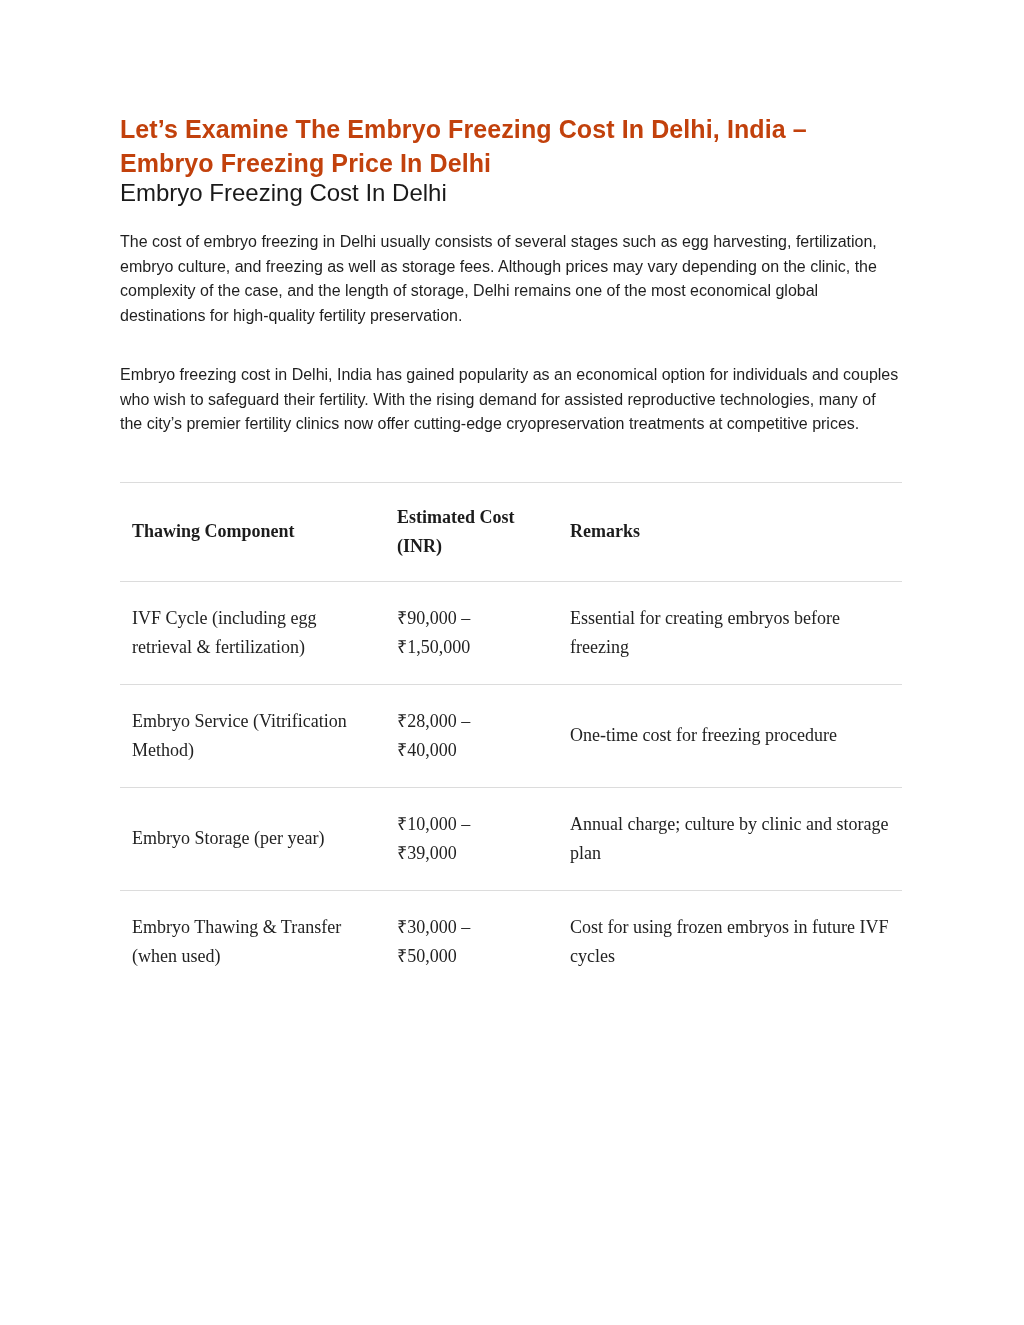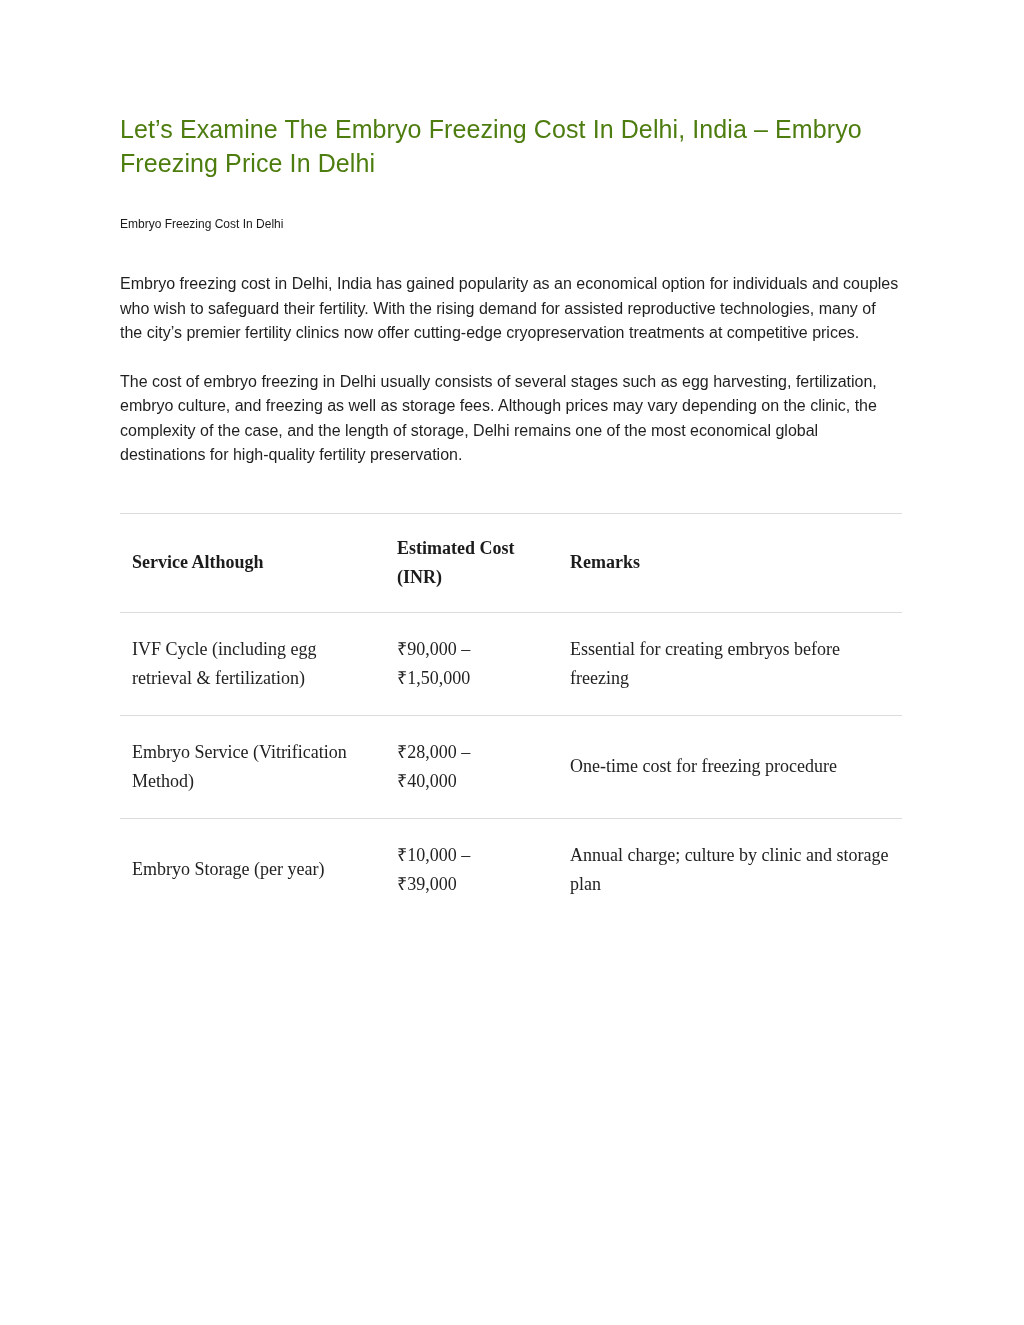--- a/index.html
+++ b/index.html
@@ -10,27 +10,26 @@
     font-family: "Liberation Sans", sans-serif;
     color: #1a1a1a;
   }
   .page {
     width: 1024px;
     padding: 112px 122px 60px 120px;
   }
   h1.doc-title {
     font-size: 25px;
     line-height: 34px;
-    font-weight: 400;
-    color: #4d7c0f;
+    font-weight: 700;
+    color: #c2410c;
     letter-spacing: 0.1px;
   }
   h2.doc-subtitle {
-    margin-top: 31px;
-    font-size: 12px;
+    font-size: 24px;
     line-height: 26px;
     font-weight: 400;
     color: #1a1a1a;
   }
   p.body-text {
     margin-top: 24px;
     font-size: 16px;
     line-height: 24.5px;
     color: #1f1f1f;
   }
@@ -67,49 +66,54 @@
 </style>
 </head>
 <body>
 
 <div class="page">
 
   <h1 class="doc-title">Let’s Examine The Embryo Freezing Cost In Delhi, India – Embryo Freezing Price In Delhi</h1>
 
   <h2 class="doc-subtitle">Embryo Freezing Cost In Delhi</h2>
 
+  <p class="body-text">The cost of embryo freezing in Delhi usually consists of several stages such as egg harvesting, fertilization, embryo culture, and freezing as well as storage fees. Although prices may vary depending on the clinic, the complexity of the case, and the length of storage, Delhi remains one of the most economical global destinations for high-quality fertility preservation.</p>
+
   <p class="body-text first">Embryo freezing cost in Delhi, India has gained popularity as an economical option for individuals and couples who wish to safeguard their fertility. With the rising demand for assisted reproductive technologies, many of the city’s premier fertility clinics now offer cutting-edge cryopreservation treatments at competitive prices.</p>
-
-  <p class="body-text">The cost of embryo freezing in Delhi usually consists of several stages such as egg harvesting, fertilization, embryo culture, and freezing as well as storage fees. Although prices may vary depending on the clinic, the complexity of the case, and the length of storage, Delhi remains one of the most economical global destinations for high-quality fertility preservation.</p>
 
   <table class="cost-table">
     <colgroup>
       <col style="width:277px">
       <col style="width:173px">
       <col style="width:332px">
     </colgroup>
     <thead>
       <tr>
-        <th class="col-service">Service Although</th>
+        <th class="col-service">Thawing Component</th>
         <th class="col-cost">Estimated Cost (INR)</th>
         <th class="col-remarks">Remarks</th>
       </tr>
     </thead>
     <tbody>
       <tr>
         <td class="col-service">IVF Cycle (including egg retrieval &amp; fertilization)</td>
         <td class="col-cost">₹90,000 – ₹1,50,000</td>
         <td class="col-remarks">Essential for creating embryos before freezing</td>
       </tr>
       <tr>
         <td class="col-service">Embryo Service (Vitrification Method)</td>
         <td class="col-cost">₹28,000 – ₹40,000</td>
         <td class="col-remarks">One-time cost for freezing procedure</td>
       </tr>
       <tr>
         <td class="col-service">Embryo Storage (per year)</td>
         <td class="col-cost">₹10,000 – ₹39,000</td>
         <td class="col-remarks">Annual charge; culture by clinic and storage plan</td>
       </tr>
+      <tr>
+        <td class="col-service">Embryo Thawing &amp; Transfer (when used)</td>
+        <td class="col-cost">₹30,000 – ₹50,000</td>
+        <td class="col-remarks">Cost for using frozen embryos in future IVF cycles</td>
+      </tr>
     </tbody>
   </table>
 
 </div>
 
 </body></html>

